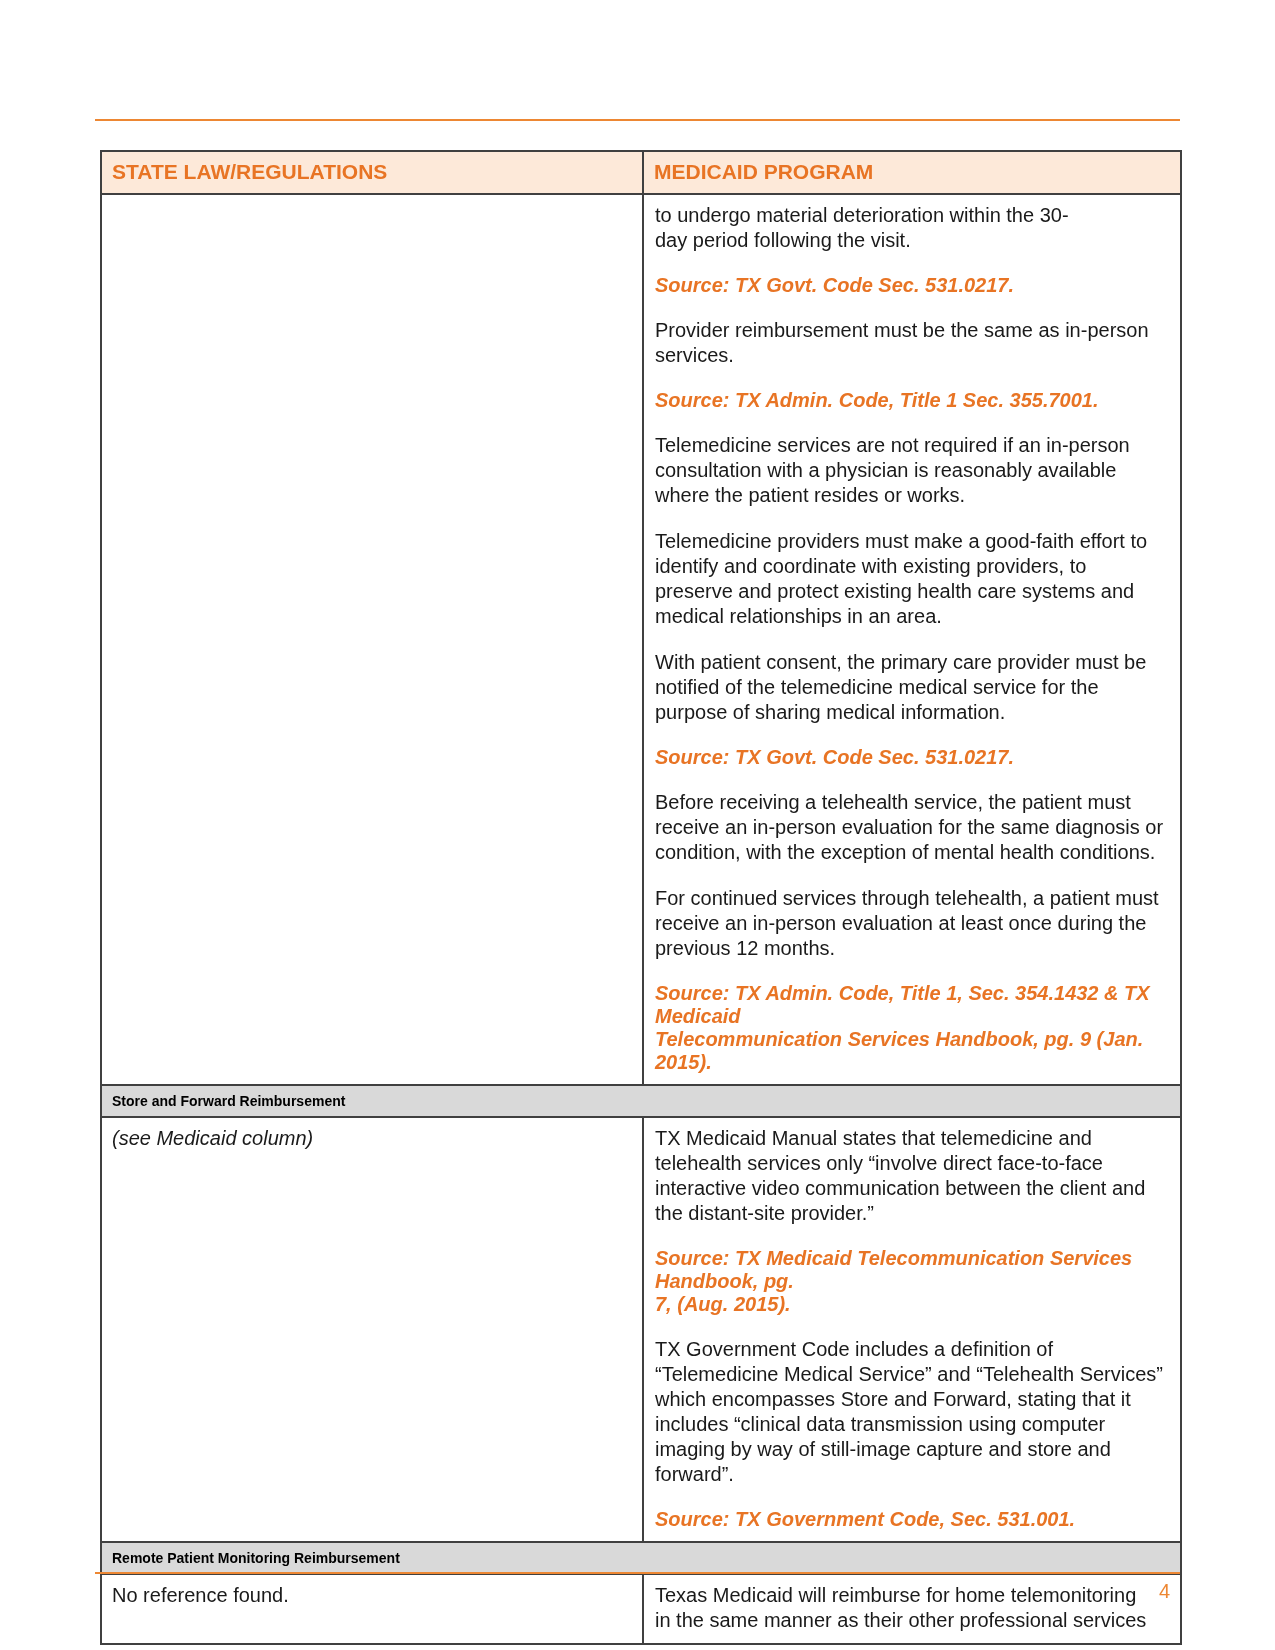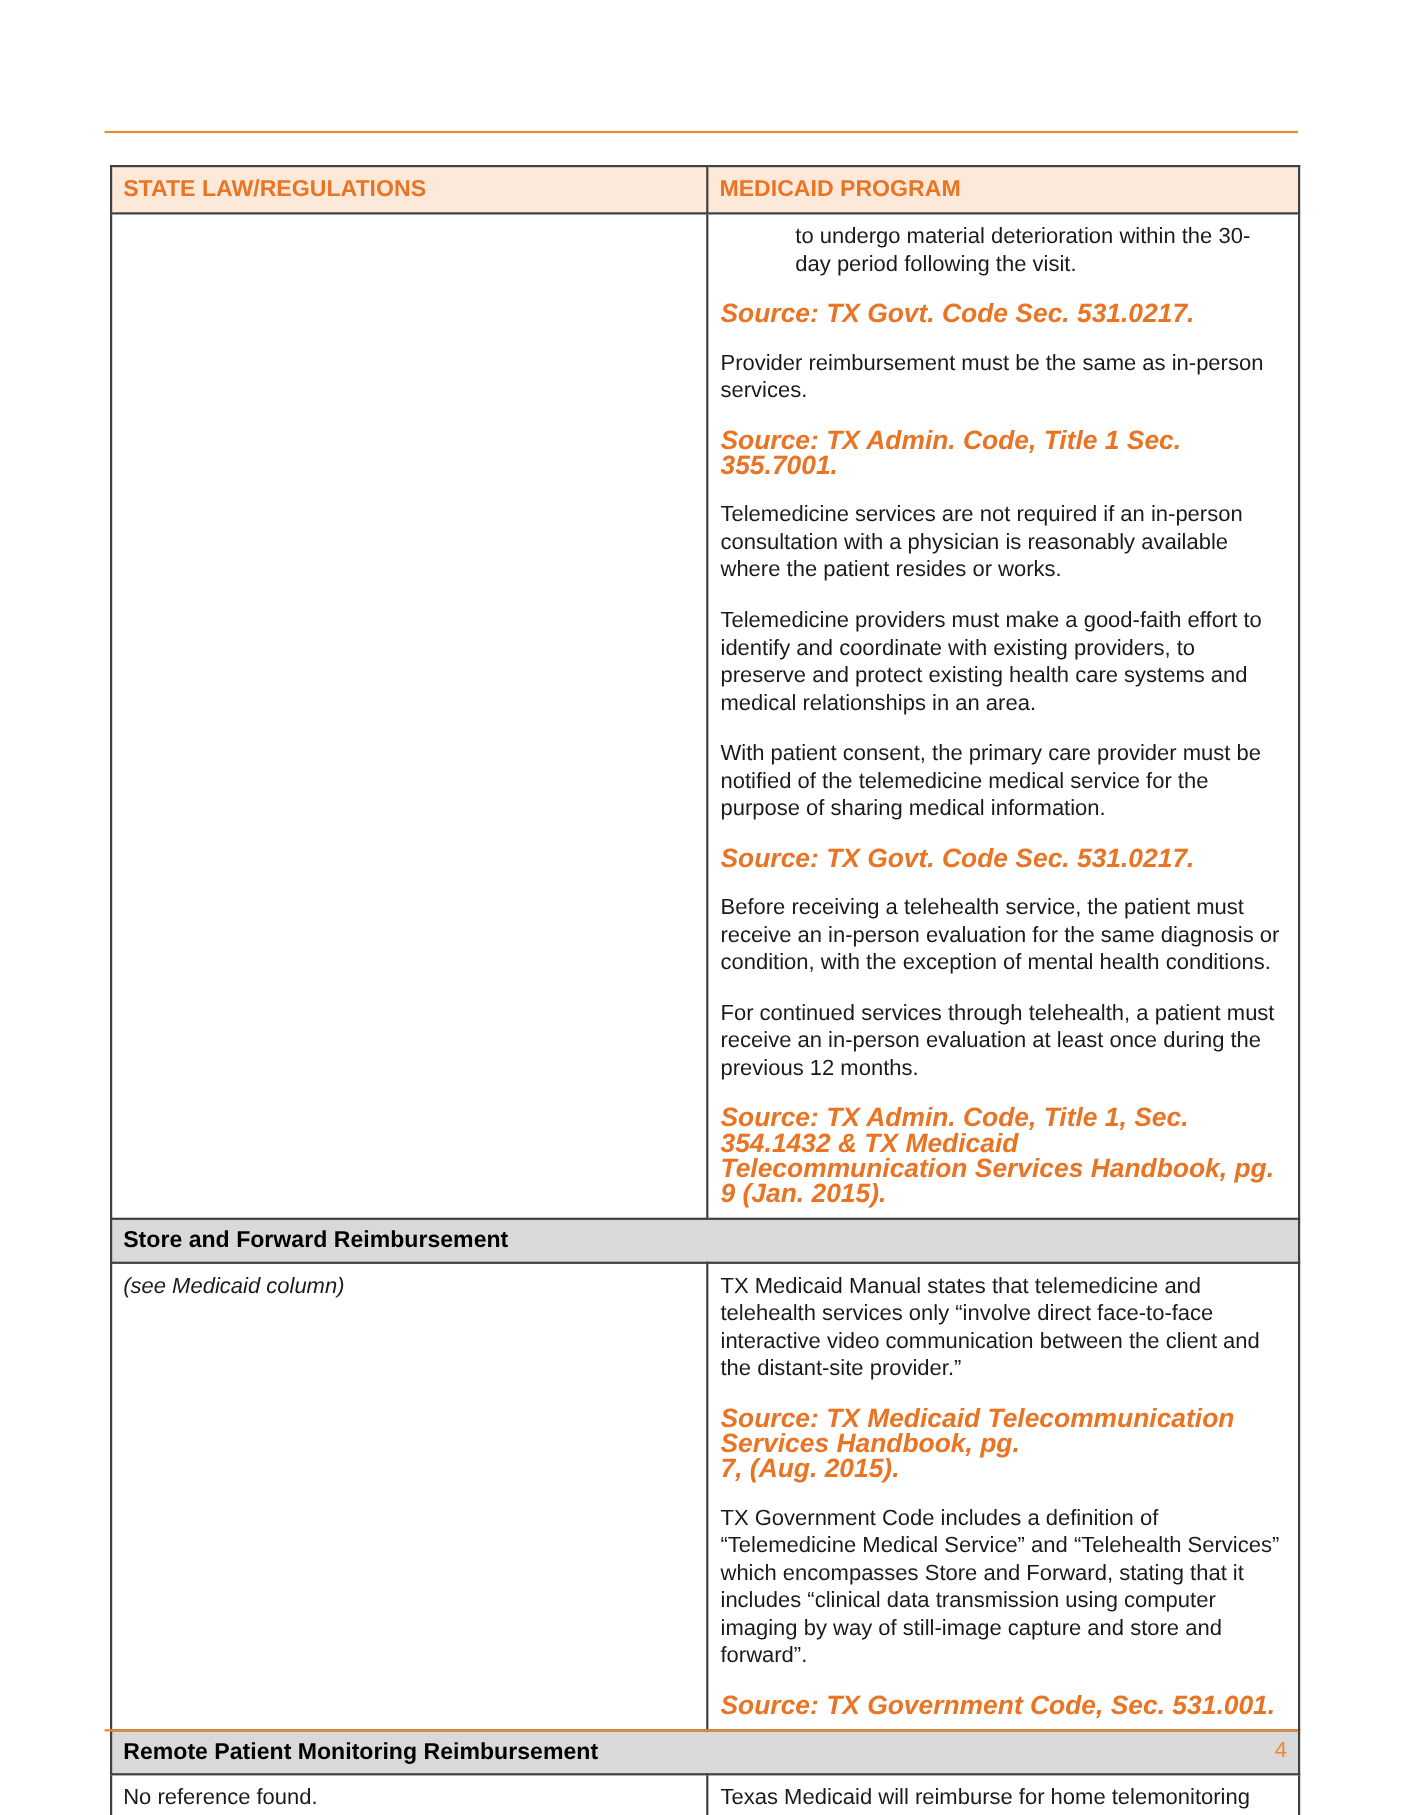--- a/index.html
+++ b/index.html
@@ -49,36 +49,36 @@
   .policy-table th {
     background: #FDE9D9;
     color: #E87424;
     font-size: 21px;
     font-weight: bold;
     padding: 8px 10px 9px 10px;
   }
   tr.section-row td {
     background: #D9D9D9;
     color: #000000;
-    font-size: 21px;
+    font-size: 14px;
     font-weight: bold;
     padding: 7px 10px;
   }
   td.body-cell { padding: 8px 14px 4px 11px; color: #1a1a1a; }
   td.left-cell { padding: 8px 10px 4px 10px; color: #1a1a1a; font-size: 20px; line-height: 25px; margin-left: 32px; }
   td.left-cell.italic { font-style: italic; }
   .para {
     font-size: 20px;
     line-height: 25px;
     margin: 0 0 21px 0;
     white-space: pre-line;
   }
-  .para.indent { margin-left: 68px; }
+  .para.indent { }
   .source {
-    font-size: 24px;
+    font-size: 20px;
     line-height: 23px;
     margin: 0 0 21px 0;
     color: #E87424;
     font-weight: bold;
     font-style: italic;
     white-space: pre-line;
   }
   .body-cell > :last-child { margin-bottom: 6px; }
   
   .page-number {

